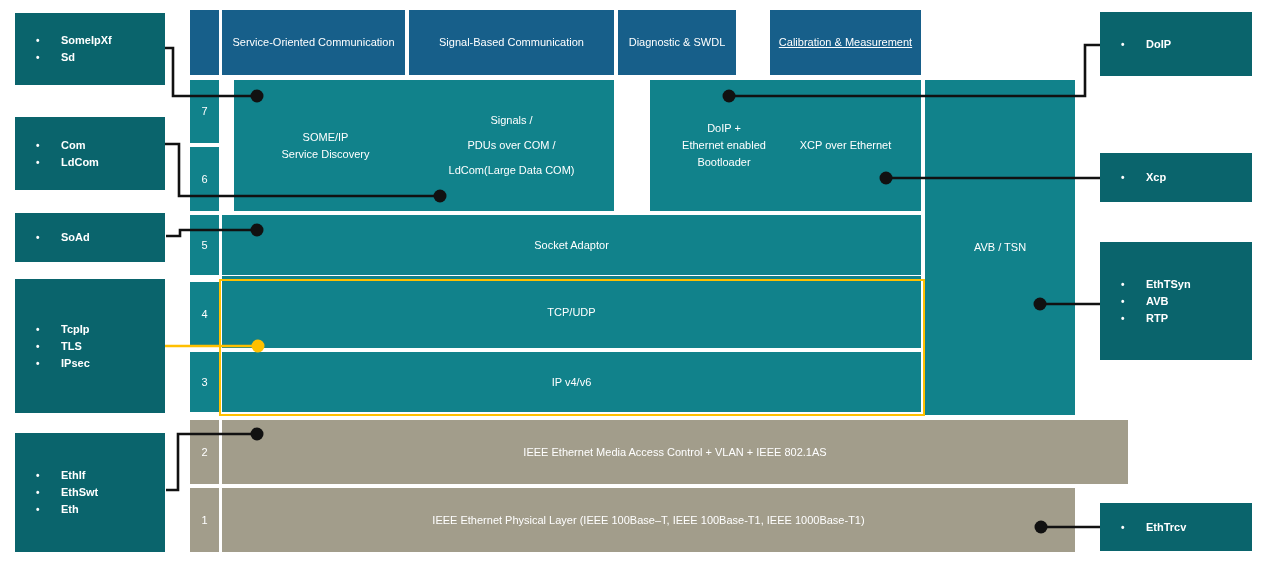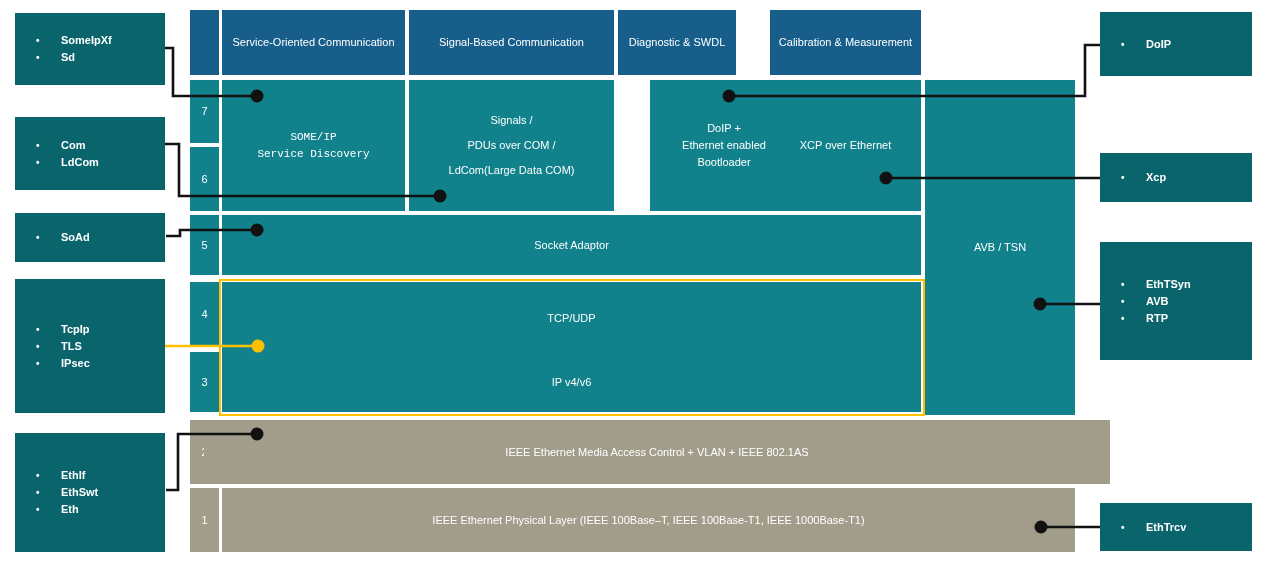--- a/index.html
+++ b/index.html
@@ -129,23 +129,23 @@
   <div class="cell teal" style="left:190px;top:147px;width:29px;height:64px;">6</div>
   <div class="cell teal" style="left:190px;top:215px;width:29px;height:60px;">5</div>
   <div class="cell teal" style="left:190px;top:282px;width:29px;height:64px;">4</div>
   <div class="cell teal" style="left:190px;top:352px;width:29px;height:60px;">3</div>
   <div class="cell gray" style="left:190px;top:420px;width:29px;height:64px;">2</div>
   <div class="cell gray" style="left:190px;top:488px;width:29px;height:64px;">1</div>
 
   <div class="cell blue" style="left:222px;top:10px;width:183px;height:65px;">Service-Oriented Communication</div>
   <div class="cell blue" style="left:409px;top:10px;width:205px;height:65px;">Signal-Based Communication</div>
   <div class="cell blue" style="left:618px;top:10px;width:118px;height:65px;">Diagnostic &amp; SWDL</div>
-  <div class="cell blue" style="left:770px;top:10px;width:151px;height:65px;">Calibration &amp; Measurement</div>
-
-  <div class="cell teal" style="left:222px;top:80px;width:183px;height:131px;font-family:Liberation Mono, monospace;">
+  <div class="cell blue" style="left:770px;top:10px;width:151px;height:65px;text-decoration:underline;">Calibration &amp; Measurement</div>
+
+  <div class="cell teal" style="left:234px;top:80px;width:183px;height:131px;">
     <div>SOME/IP</div>
     <div>Service Discovery</div>
   </div>
   <div class="cell teal" style="left:409px;top:80px;width:205px;height:131px;gap:8px;">
     <div>Signals /</div>
     <div>PDUs over COM /</div>
     <div>LdCom(Large Data COM)</div>
   </div>
   <div class="cell teal" style="left:644px;top:80px;width:148px;height:131px;margin-left:6px;">
     <div>DoIP +</div>
@@ -155,28 +155,28 @@
   <div class="cell teal" style="left:770px;top:80px;width:151px;height:131px;">
     <div>XCP over Ethernet</div>
   </div>
   <div class="cell teal" style="left:925px;top:80px;width:150px;height:335px;">
     <div>AVB / TSN</div>
   </div>
 
   <div class="cell teal" style="left:222px;top:215px;width:699px;height:60px;justify-content:center;">
     <div>Socket Adaptor</div>
   </div>
-  <div class="cell teal" style="left:222px;top:282px;width:699px;height:72px;">
+  <div class="cell teal" style="left:222px;top:276px;width:699px;height:72px;">
     <div>TCP/UDP</div>
   </div>
   <div class="cell teal" style="left:222px;top:352px;width:699px;height:60px;">
     <div>IP v4/v6</div>
   </div>
 
-  <div class="cell gray" style="left:204px;top:420px;width:906px;height:64px;">
+  <div class="cell gray" style="left:222px;top:420px;width:906px;height:64px;">
     <div>IEEE Ethernet Media Access Control + VLAN + IEEE 802.1AS</div>
   </div>
   <div class="cell gray" style="left:222px;top:488px;width:853px;height:64px;">
     <div>IEEE Ethernet Physical Layer (IEEE 100Base–T, IEEE 100Base-T1, IEEE 1000Base-T1)</div>
   </div>
 
   <div id="highlight-frame"></div>
 
   <svg id="connector-layer" width="1269" height="566" viewBox="0 0 1269 566">
     <g stroke="#111111" stroke-width="2.6" fill="none">

